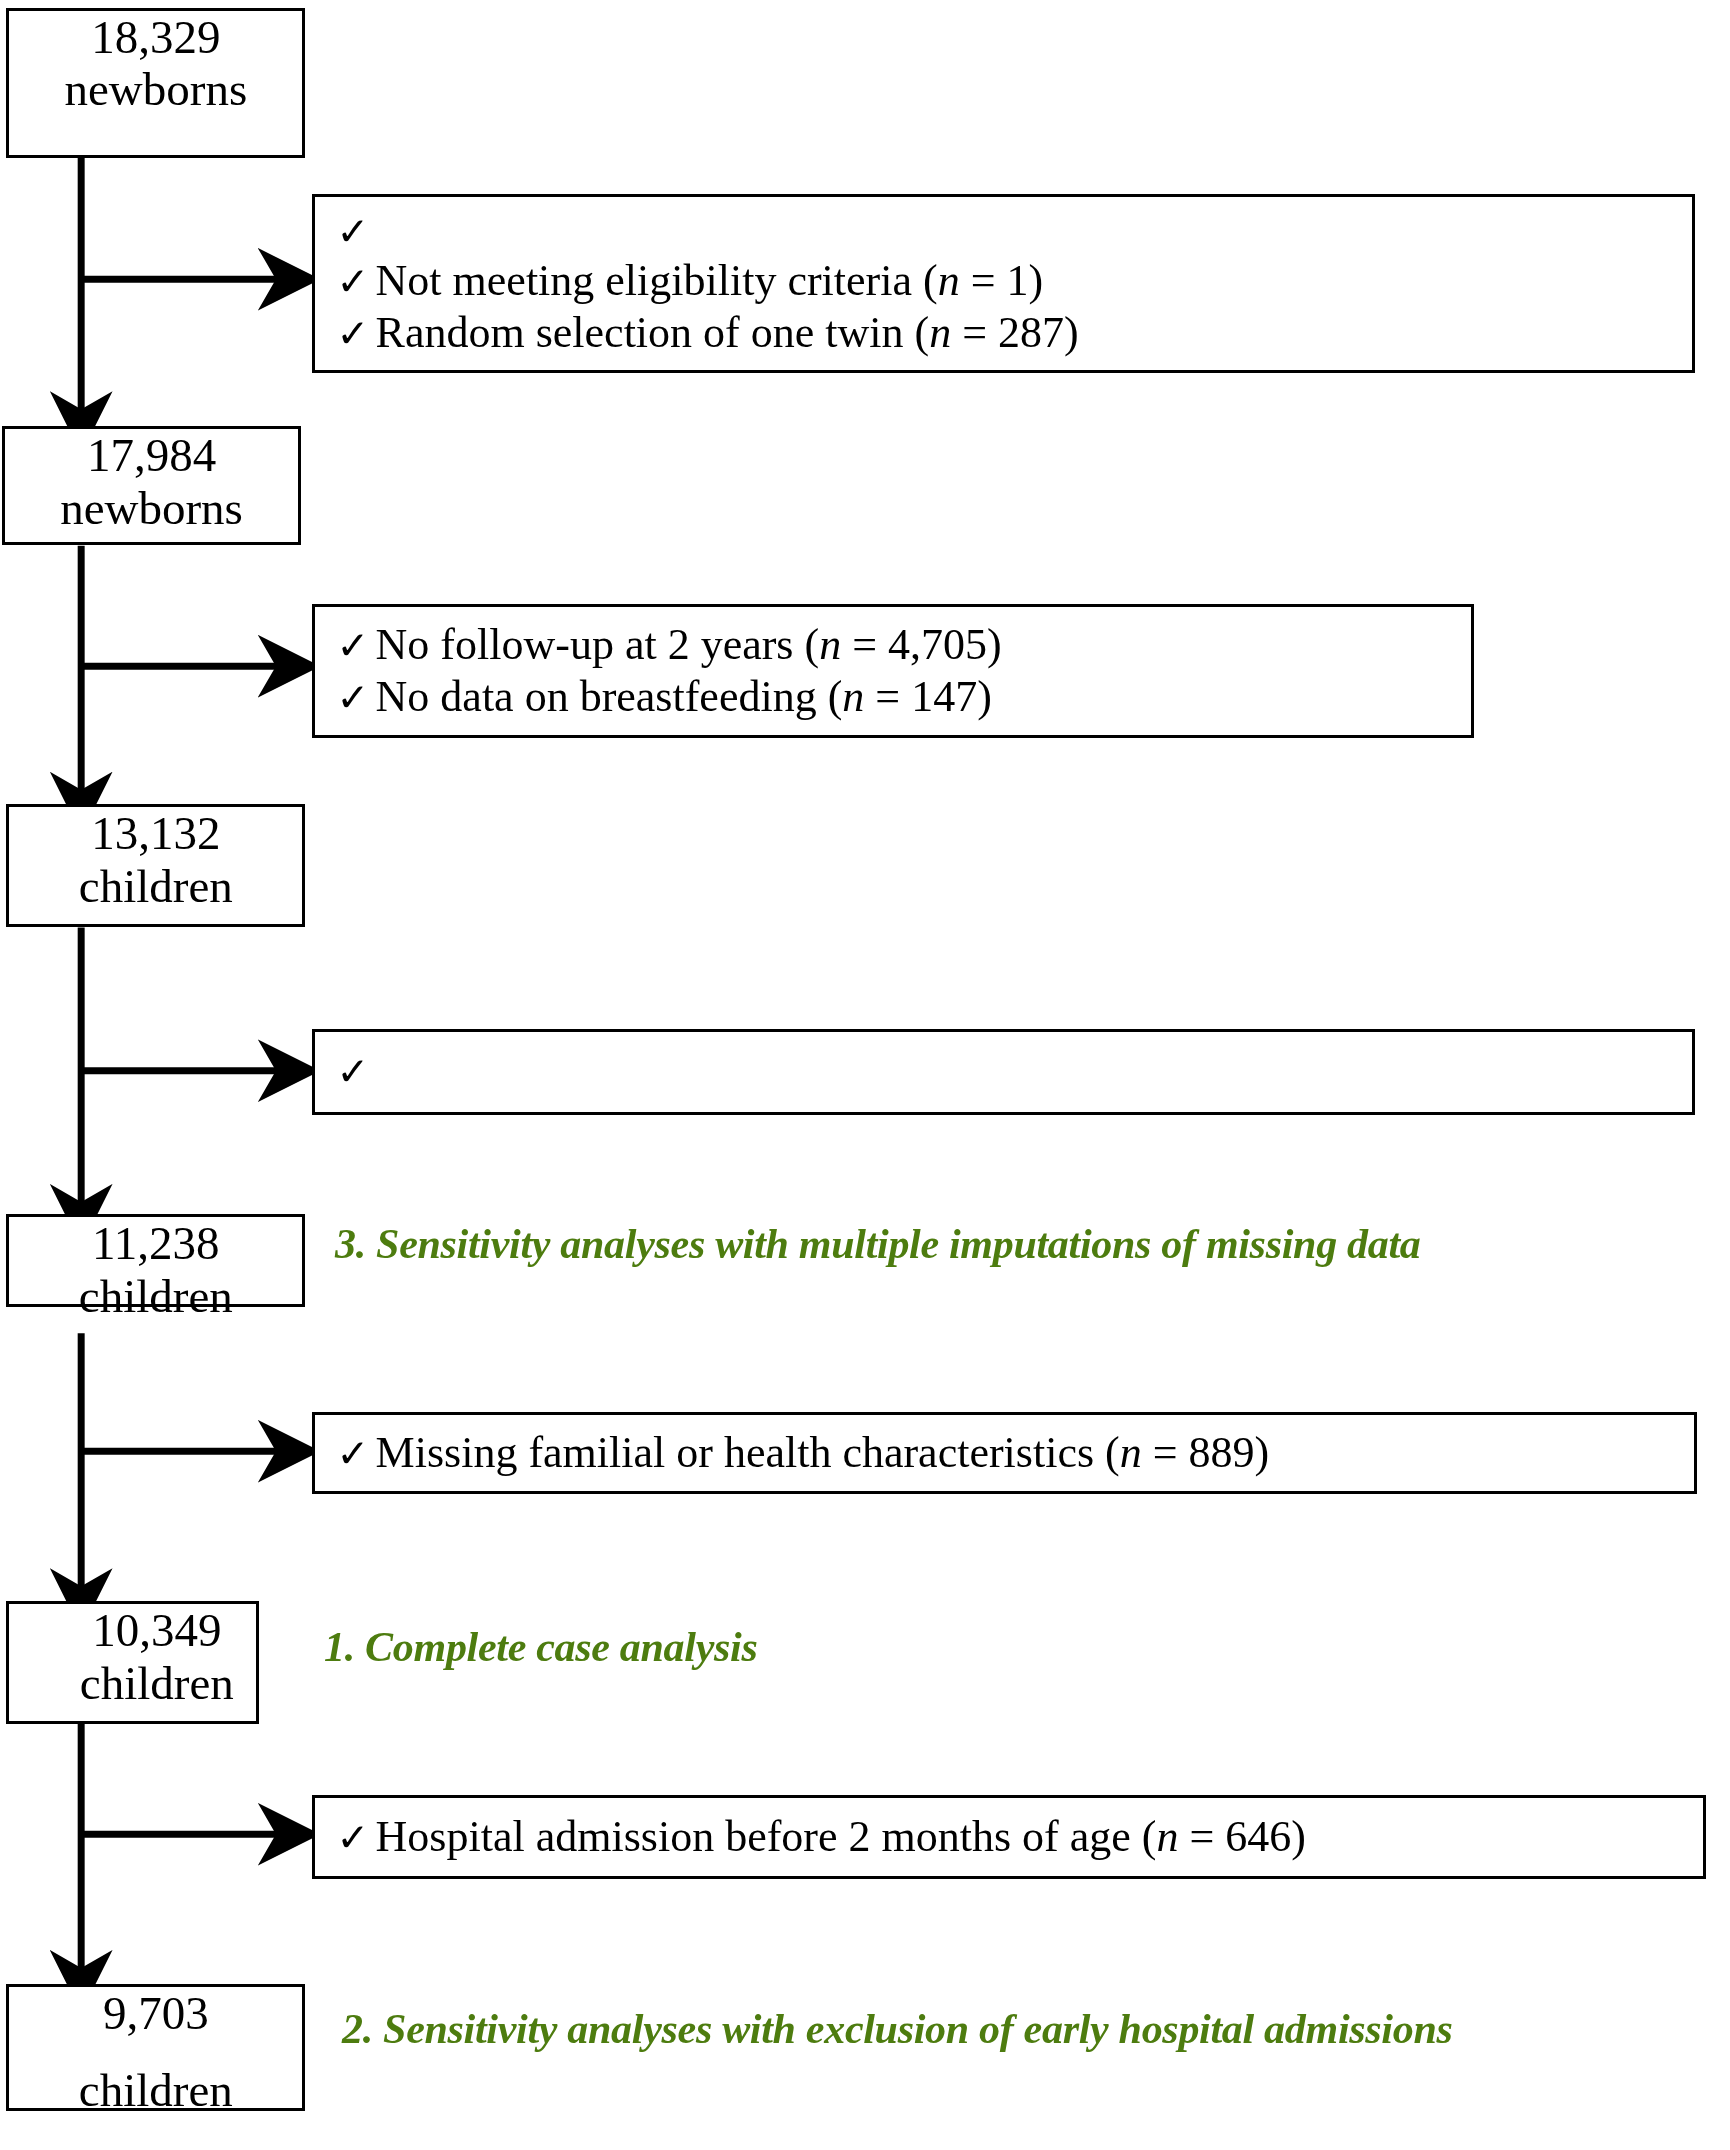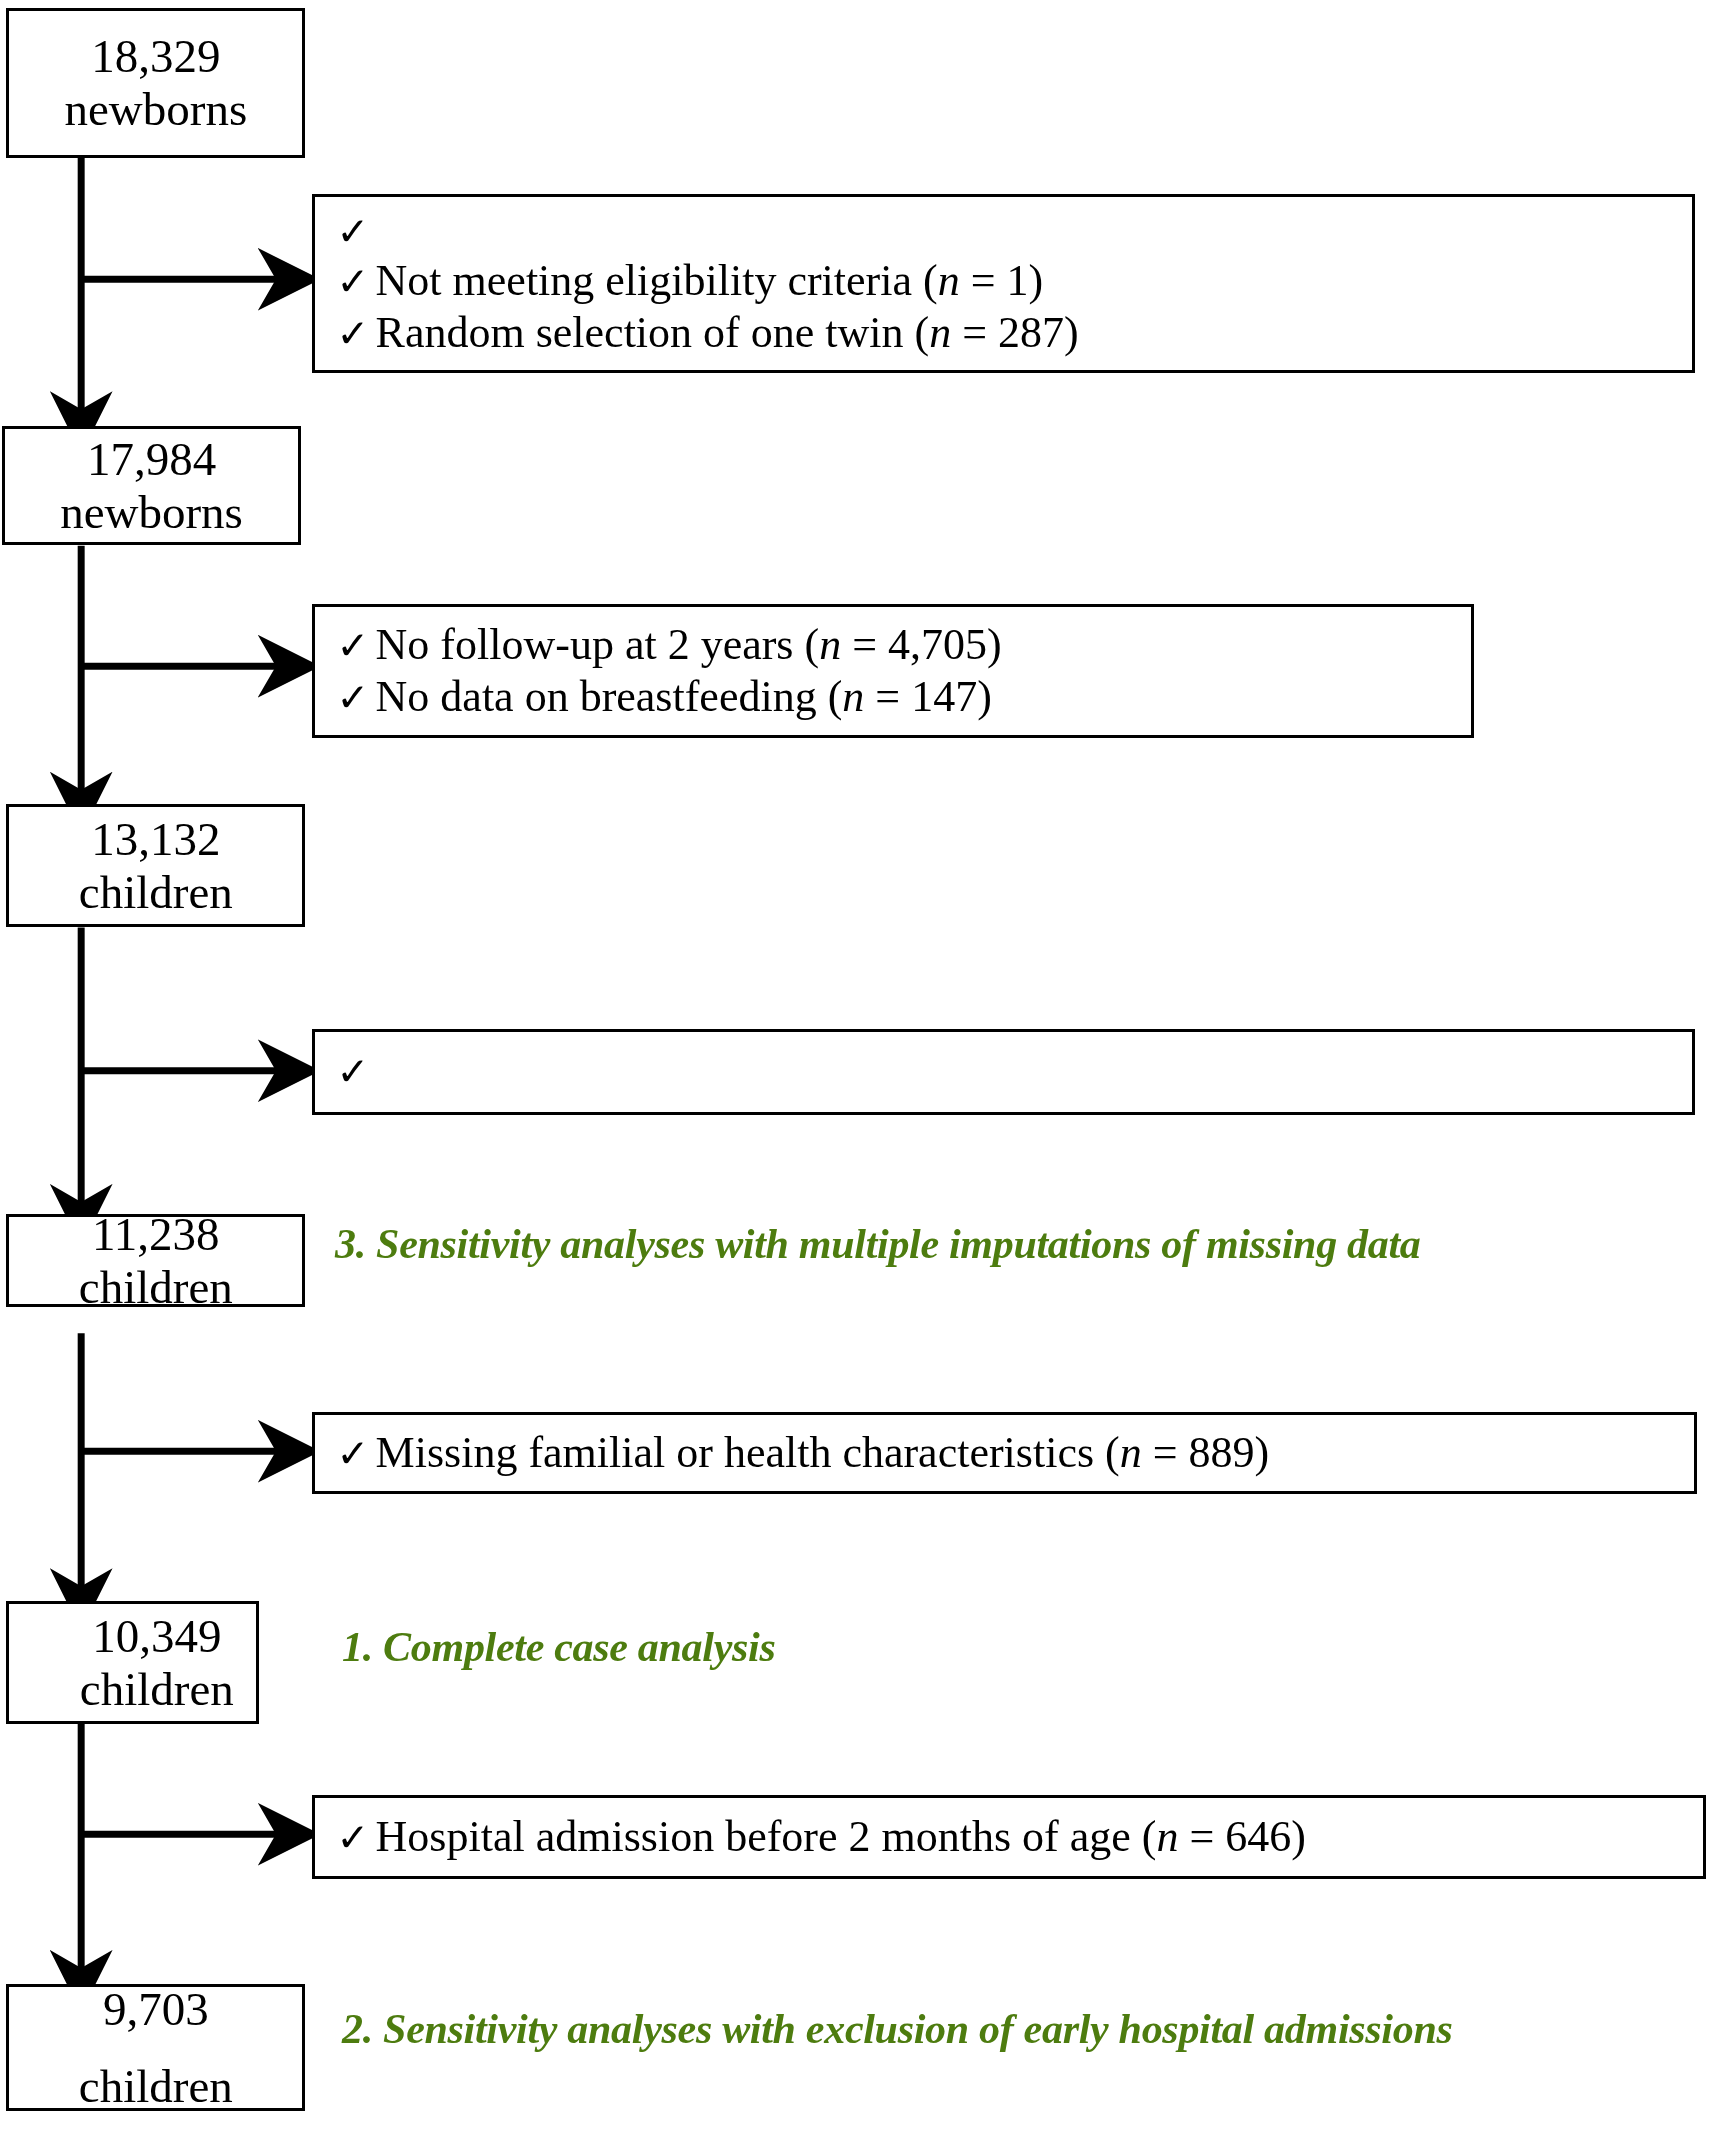--- a/index.html
+++ b/index.html
@@ -16,21 +16,21 @@
   .box{
     position:absolute;
     box-sizing:border-box;
     background:#ffffff;
     border:3.2px solid #000000;
   }
   .node-box{
     display:flex;
     flex-direction:column;
     align-items:center;
-    justify-content:center;
+    justify-content:flex-start;
     line-height:1.12;
     font-size:47px;
     color:#000000;
   }
   .node-box .line1{display:block;}
   .node-box .line2{display:block;}
 
   .excl-box{
     display:flex;
     flex-direction:column;
@@ -172,18 +172,18 @@
 
   <div class="box excl-box" style="left:312px; top:1795px; width:1394px; height:84px;">
     <div class="excl-item">
       <span class="tick">✓</span>
       <span class="txt"><span>Hospital admission before 2 months of age</span>&nbsp;(<span class="n">n</span> = <span>646</span>)</span>
     </div>
   </div>
 
   <div class="annot" style="left:335px; top:1218px; width:1243px;">3. Sensitivity analyses with multiple imputations of missing data</div>
 
-  <div class="annot" style="left:342px; top:1621px; width:1243px;">1. Complete case analysis</div>
+  <div class="annot" style="left:324px; top:1621px; width:1243px;">1. Complete case analysis</div>
 
   <div class="annot" style="left:342px; top:2003px; width:1205px;">2. Sensitivity analyses with exclusion of early hospital admissions</div>
 
 </div>
 
 
 </body></html>

